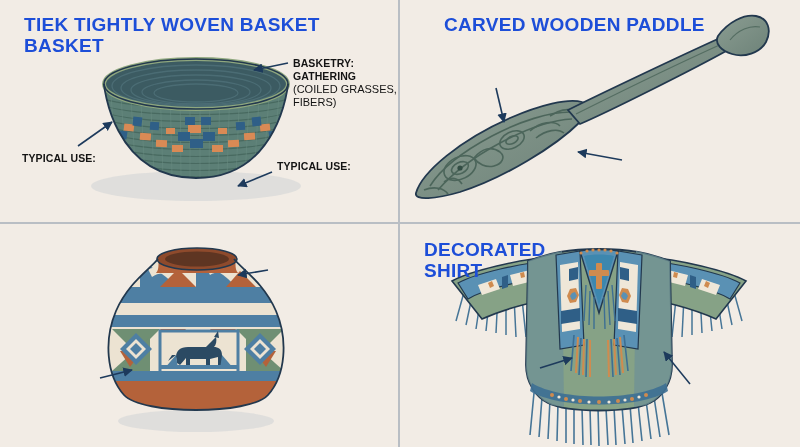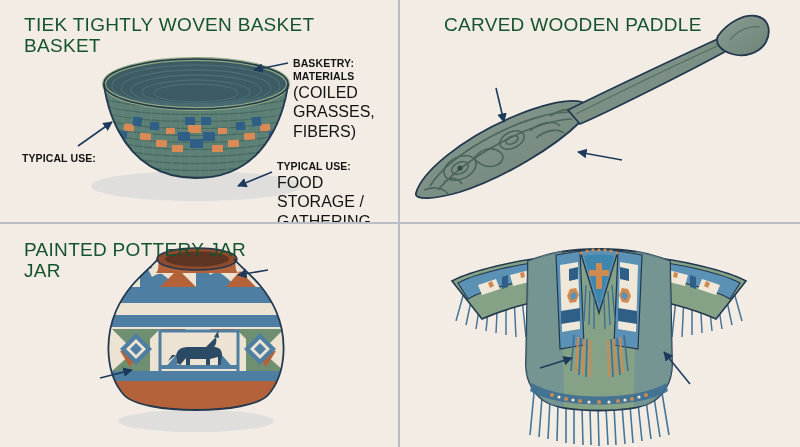--- a/index.html
+++ b/index.html
@@ -16,33 +16,33 @@
 
   
   .quad{position:absolute;width:398px;height:222px;overflow:hidden;}
   #q-basket {left:0;   top:0;}
   #q-paddle {left:400px;top:0;}
   #q-jar    {left:0;   top:225px;}
   #q-shirt  {left:400px;top:225px;}
 
   .q-title{
     position:absolute;
-    font-size:19px;font-weight:normal;letter-spacing:.3px;
-    color:#14532d;line-height:1.12;text-transform:uppercase;
+    font-size:19px;font-weight:bold;letter-spacing:.3px;
+    color:#1d4ed8;line-height:1.12;text-transform:uppercase;
     margin:0;white-space:pre-line;
   }
   #q-basket .q-title{left:24px;top:14px;width:350px;}
   #q-paddle .q-title{left:44px;top:14px;width:330px;}
   #q-jar    .q-title{left:24px;top:14px;width:350px;}
   #q-shirt  .q-title{left:24px;top:14px;width:200px;}
 
   
   .callout{position:absolute;color:#131313;line-height:1.22;}
   .callout .hd{font-size:10.5px;font-weight:bold;letter-spacing:.1px;white-space:pre-line;}
-  .callout .bd{font-size:16px;font-weight:normal;white-space:pre-line;}
+  .callout .bd{font-size:11px;font-weight:normal;white-space:pre-line;}
 
   
   #c-basket-mat{left:293px;top:57px;width:105px;}
   #c-basket-useL{left:22px;top:152px;width:120px;}
   #c-basket-useR{left:277px;top:160px;width:120px;}
 
   
   .art{position:absolute;left:0;top:0;width:398px;height:222px;}
   .arrows{position:absolute;left:0;top:0;width:800px;height:447px;pointer-events:none;}
 </style>
@@ -135,31 +135,29 @@
       <ellipse cx="196" cy="84" rx="92" ry="25" fill="none" stroke="#8fa77e" stroke-width="4"></ellipse>
       <ellipse cx="196" cy="84" rx="92" ry="25" fill="none" stroke="#22384e" stroke-width="1.6"></ellipse>
       <path d="M104 84 C104 84 112 178 196 178 C280 178 288 84 288 84" fill="none" stroke="#22384e" stroke-width="1.8"></path>
     </svg>
 
     <div class="q-title">TIEK TIGHTLY WOVEN BASKET
 BASKET</div>
 
     <div class="callout" id="c-basket-mat">
       <div class="hd">BASKETRY:
-MATERIALS</div>
+GATHERING</div>
       <div class="bd">(COILED GRASSES,
 FIBERS)</div>
     </div>
     <div class="callout" id="c-basket-useL">
       <div class="hd">TYPICAL USE:</div>
     </div>
     <div class="callout" id="c-basket-useR">
       <div class="hd">TYPICAL USE:</div>
-      <div class="bd">FOOD STORAGE /
-GATHERING</div>
     </div>
   </div>
 
   <div class="quad" id="q-paddle">
 
     <svg class="art" viewBox="0 0 398 222">
       <defs>
         <linearGradient id="padG" x1="0" y1="0" x2="1" y2="1">
           <stop offset="0" stop-color="#8b9d92"></stop>
           <stop offset="1" stop-color="#6d8278"></stop>
@@ -290,22 +288,20 @@
       <path d="M158 34 C158 34 160 44 156 48 L238 48 C234 44 236 34 236 34 Z" fill="#b4623a"></path>
       <ellipse cx="197" cy="34" rx="40" ry="11" fill="#8e4a2c"></ellipse>
       <ellipse cx="197" cy="34" rx="32" ry="7.5" fill="#5e3522"></ellipse>
       <ellipse cx="197" cy="34" rx="40" ry="11" fill="none" stroke="#22384e" stroke-width="1.6"></ellipse>
 
       <path d="M158 34 C150 44 128 58 116 86 C104 114 106 150 124 170
                C142 190 250 190 268 170 C286 150 288 114 276 86
                C264 58 242 44 234 34" fill="none" stroke="#22384e" stroke-width="1.8"></path>
     </svg>
 
-    <div class="q-title">PAINTED POTTERY JAR
-JAR</div>
 
   </div>
 
   <div class="quad" id="q-shirt">
 
     <svg class="art" viewBox="0 0 398 222">
 
       <g stroke="#3d6f93" stroke-width="1.5" opacity=".95">
 
         <path d="M66 60 L56 96 M74 62 L66 100 M82 64 L76 104 M90 66 L86 106
@@ -421,20 +417,22 @@
       <g fill="#efe7d8">
         <circle cx="159" cy="172" r="1.6"></circle>
           <circle cx="173" cy="175" r="1.6"></circle>
         <circle cx="189" cy="177" r="1.6"></circle>
           <circle cx="209" cy="177" r="1.6"></circle>
         <circle cx="225" cy="175" r="1.6"></circle>
           <circle cx="239" cy="172" r="1.6"></circle>
       </g>
     </svg>
 
+    <div class="q-title">DECORATED
+SHIRT</div>
 
   </div>
 
   <svg class="arrows" viewBox="0 0 800 447">
     <defs>
       <marker id="ah" markerWidth="7" markerHeight="7" refX="5.4" refY="3" orient="auto">
         <path d="M0 0 L6 3 L0 6 Z" fill="#1d3a5c"></path>
       </marker>
     </defs>
     <g stroke="#1d3a5c" stroke-width="1.6" fill="none" marker-end="url(#ah)">

